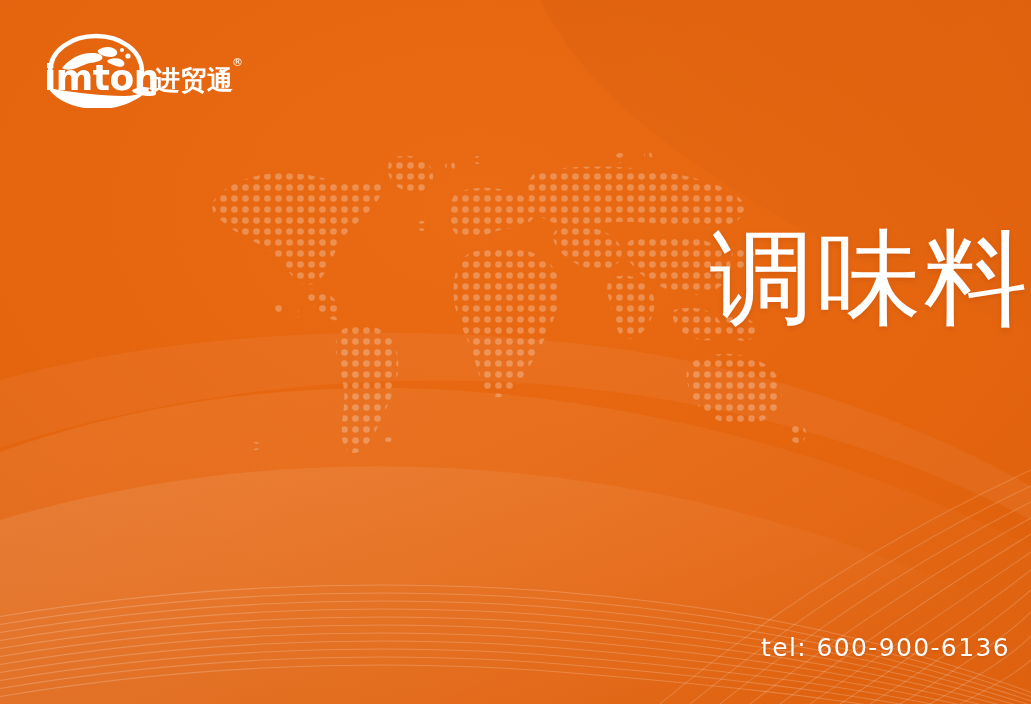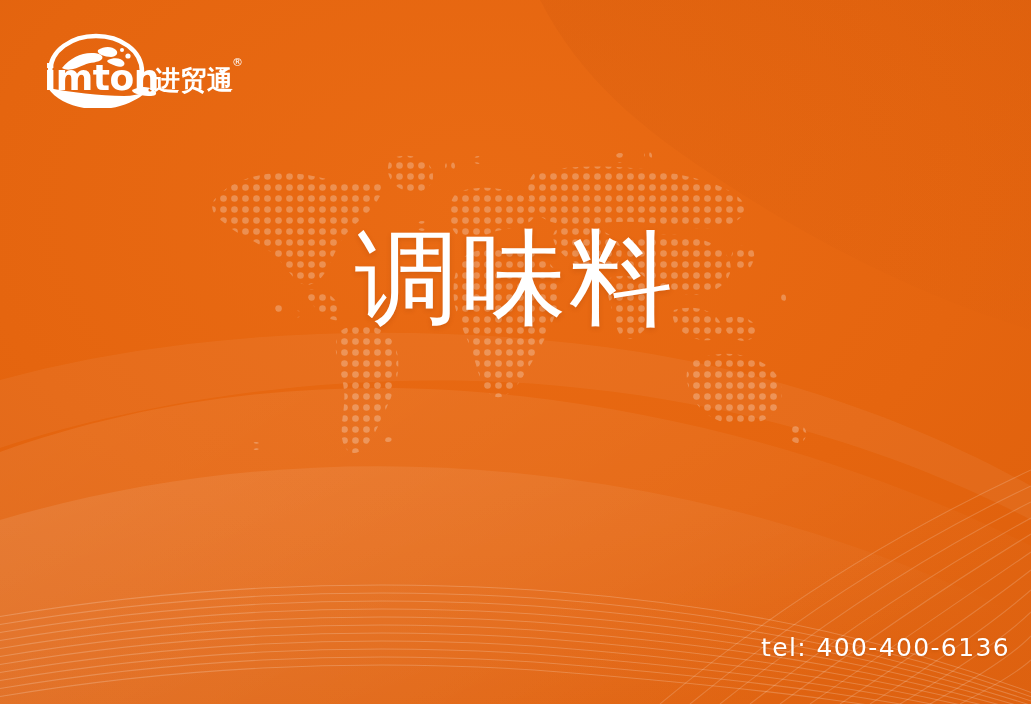--- a/index.html
+++ b/index.html
@@ -71,21 +71,21 @@
     width: 210px;
     height: 76px;
   }
 
   
   #headline {
     position: absolute;
     left: 0;
     top: 226px;
     width: 1031px;
-    text-align: center;
+    text-align: right;
     color: #ffffff;
     line-height: 1.0;
     font-family: "DejaVu Sans", "Liberation Sans", sans-serif;
     font-weight: 400;
     letter-spacing: 0.02em;
     text-shadow: 0 2px 5px rgba(120,45,0,0.18);
   }
   #headline-line1 {
     display: block;
     font-size: 104px;
@@ -269,15 +269,15 @@
       <text x="8" y="58" font-family="'DejaVu Sans','Liberation Sans',sans-serif" font-size="36" font-weight="bold" fill="#ffffff" letter-spacing="-0.5">imton</text>
       <text x="118" y="57" font-family="'DejaVu Sans','Liberation Sans',sans-serif" font-size="26" font-weight="bold" fill="#ffffff" letter-spacing="0.5">进贸通</text>
       <text x="196" y="34" font-family="'DejaVu Sans','Liberation Sans',sans-serif" font-size="11" fill="#ffffff">®</text>
     </svg>
   </div>
 
   <div id="headline">
     <span id="headline-line1">调味料</span>
   </div>
 
-  <div id="phone">tel: 400-400-6136</div>
+  <div id="phone">tel: 600-900-6136</div>
 
 </div>
 
 </body></html>

